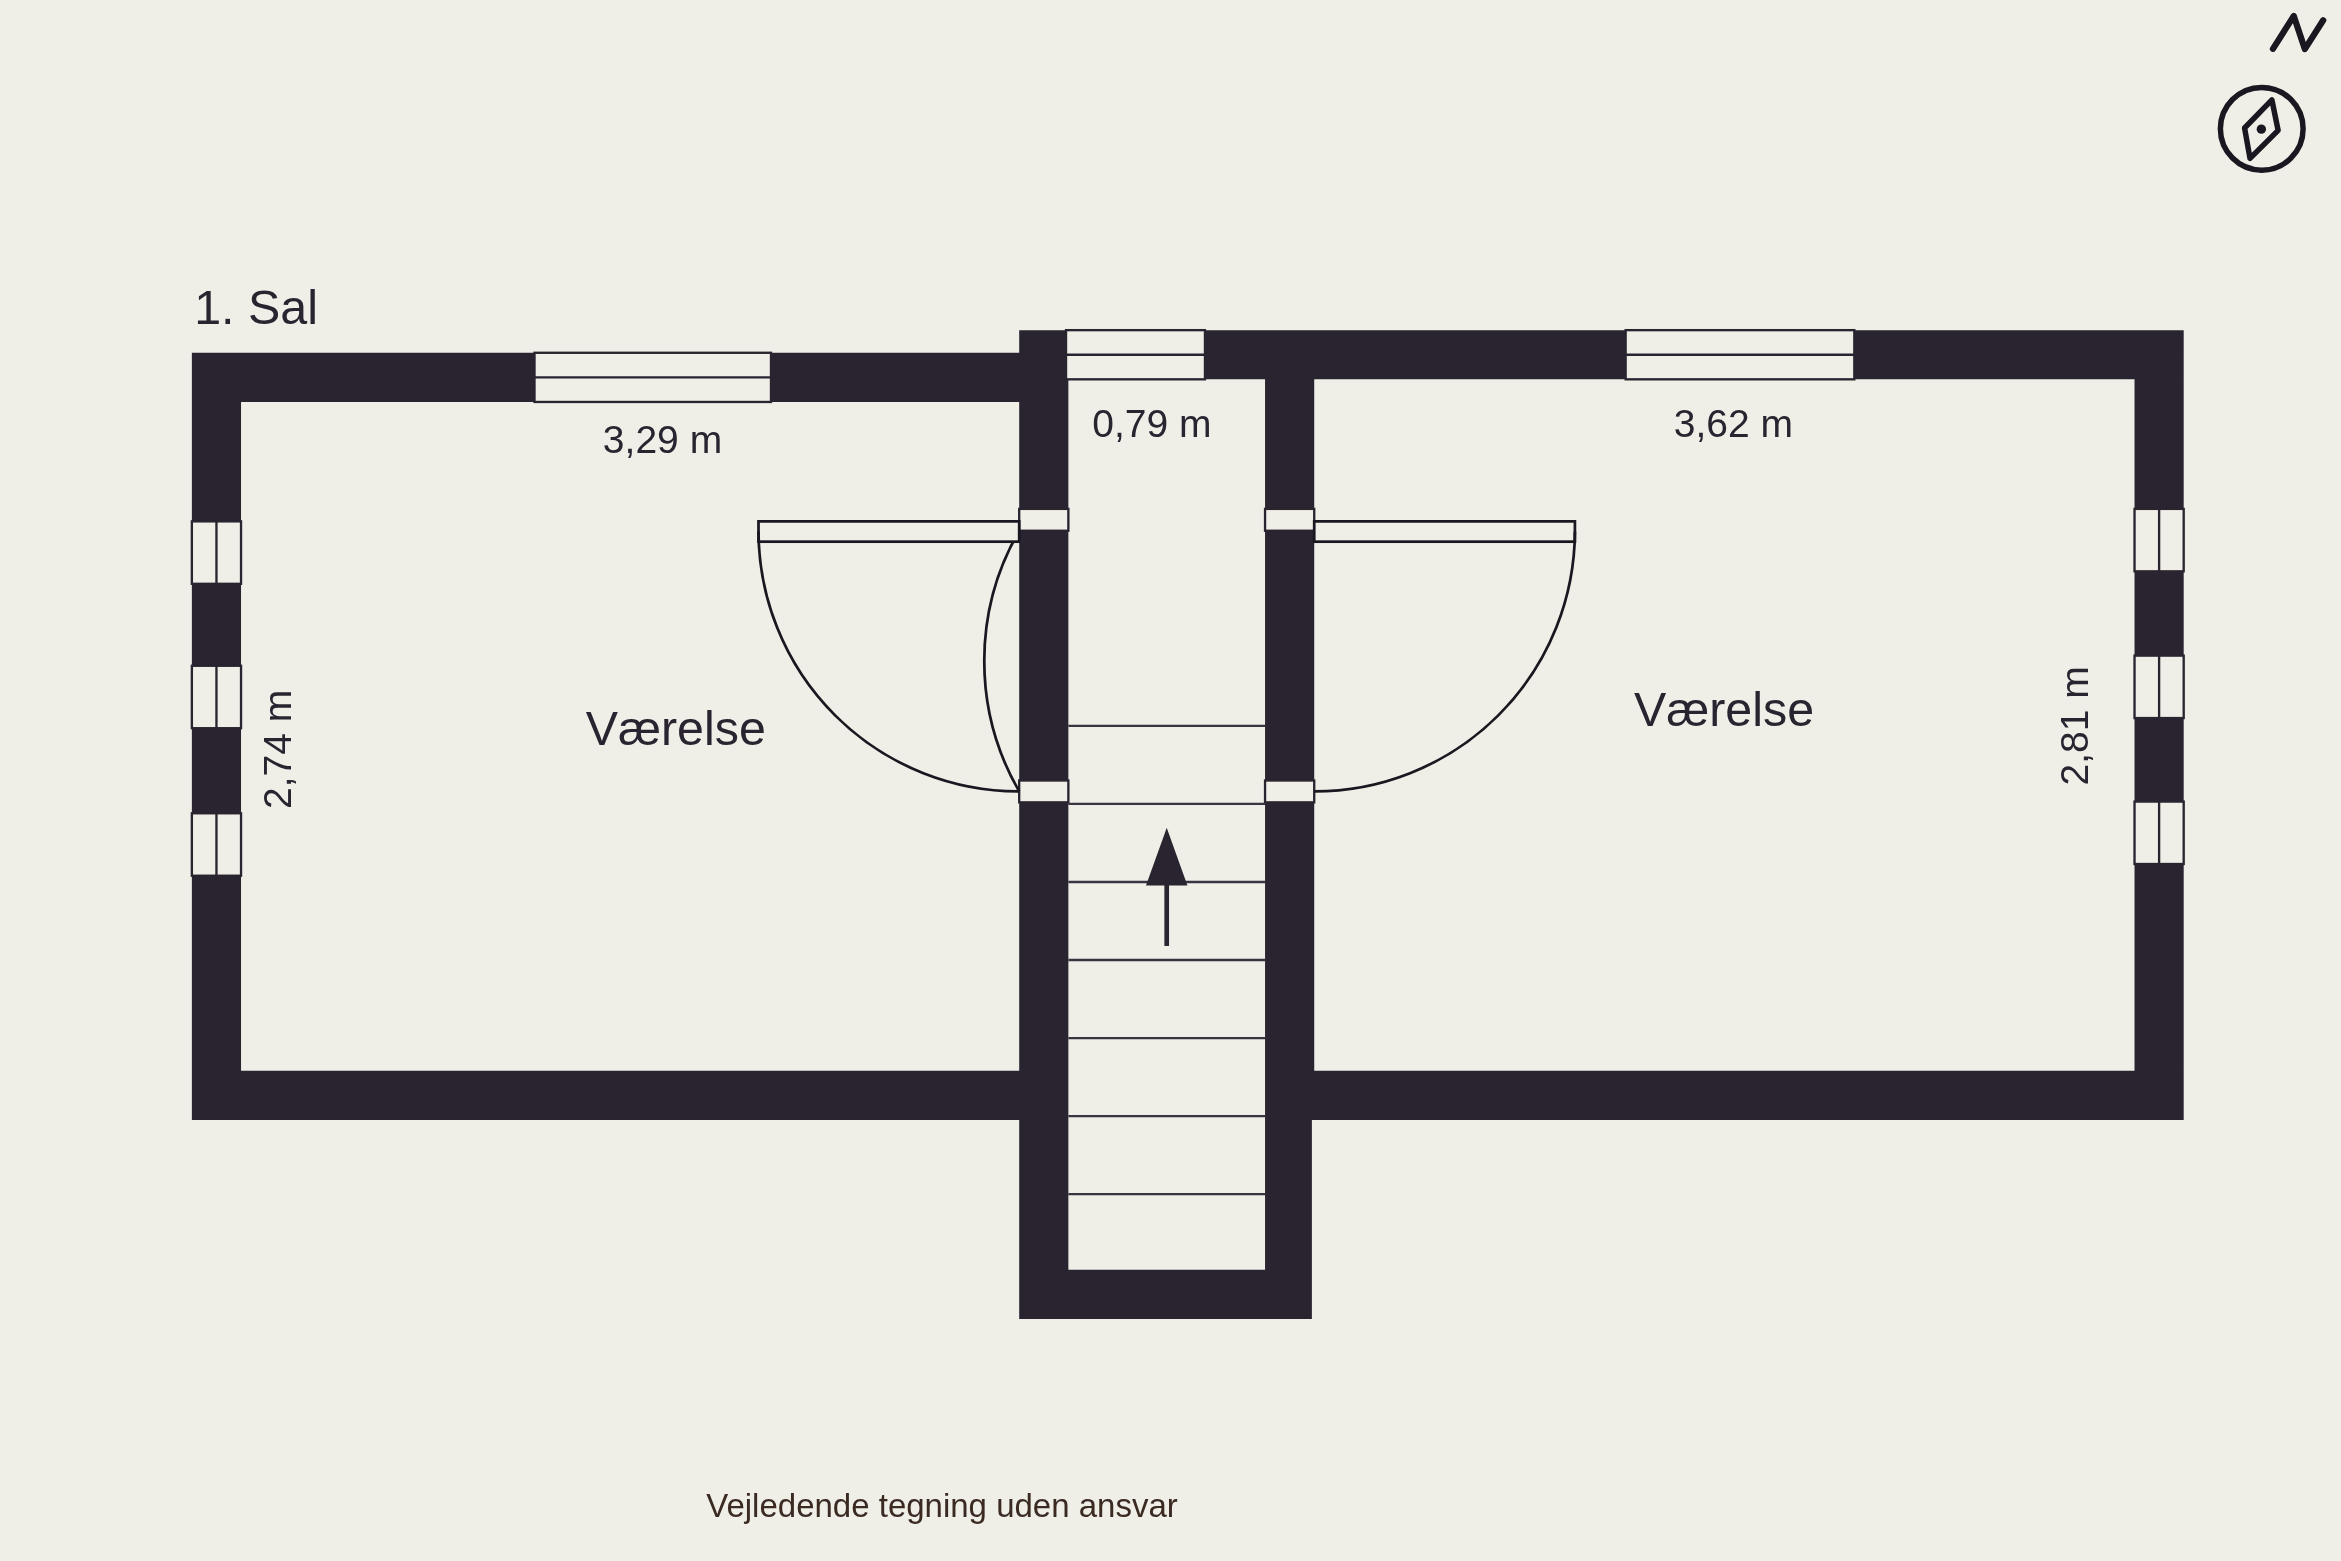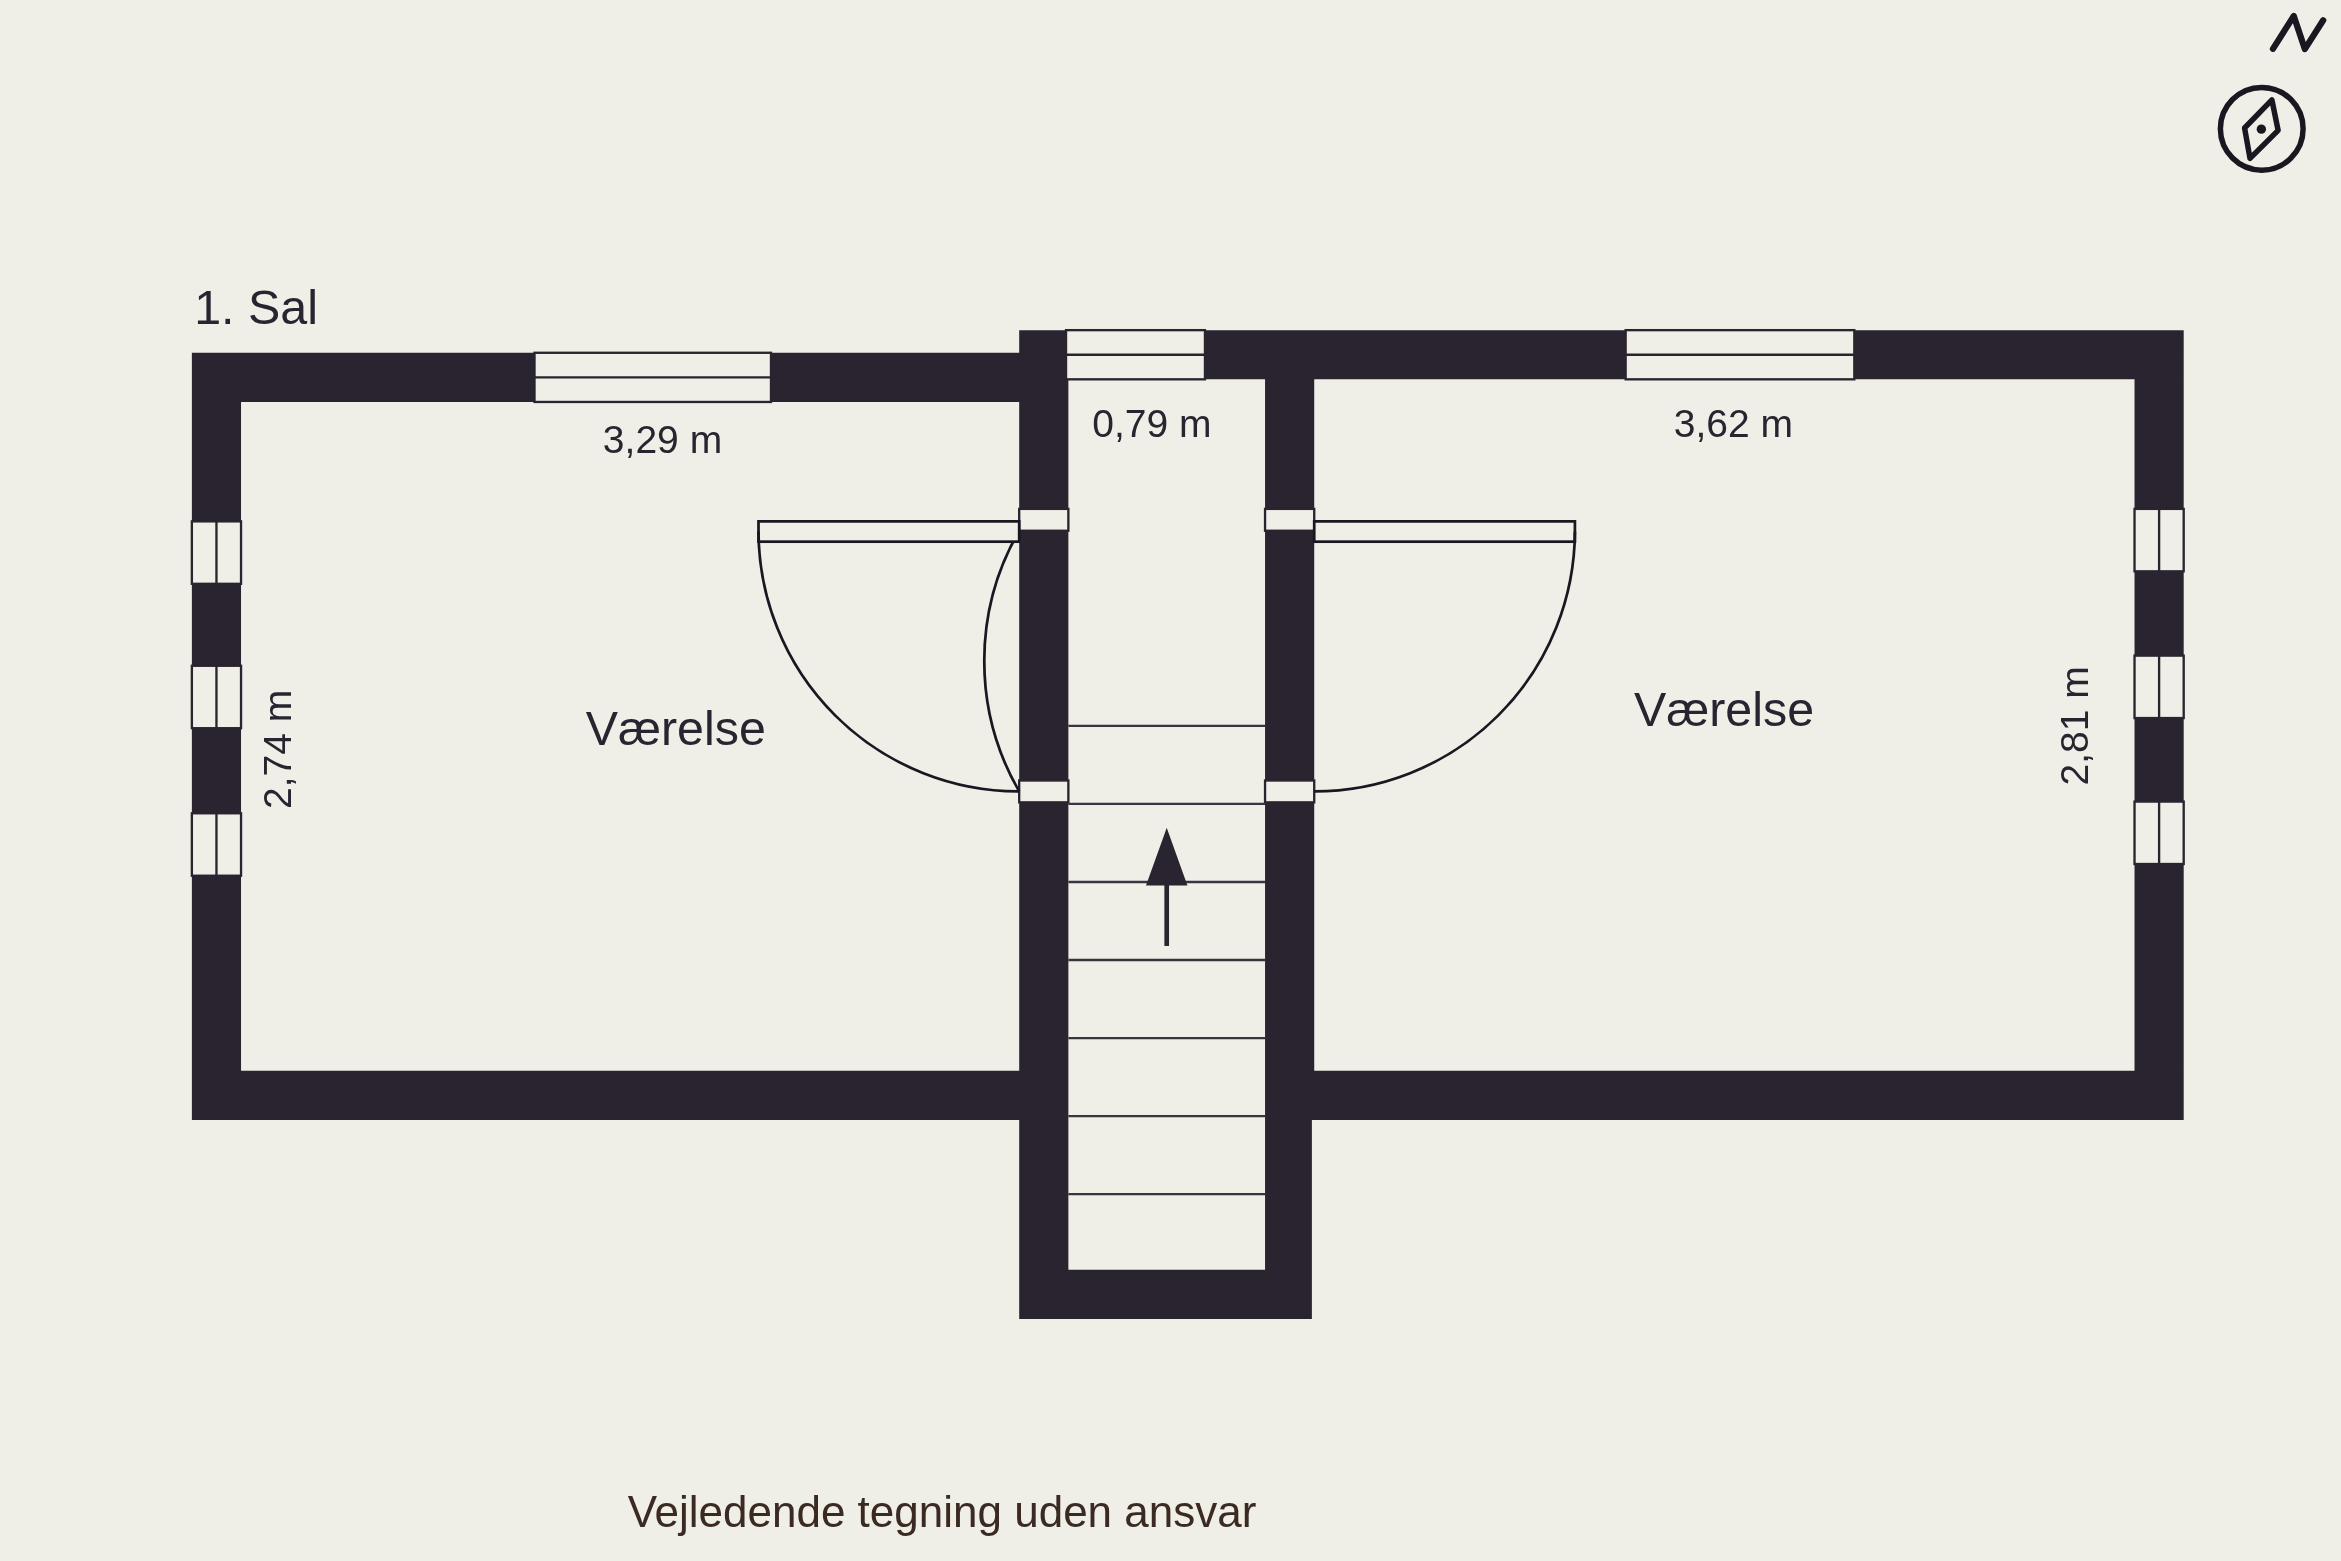--- a/index.html
+++ b/index.html
@@ -36,21 +36,21 @@
   .room-txt { font-size: 62px; }
   .dim-txt  { font-size: 50px; }
   .compass-stroke { fill: none; stroke: #1b1720; stroke-width: 7; stroke-linejoin: round; stroke-linecap: round; }
   .compass-n { fill: none; stroke: #1b1720; stroke-width: 8; stroke-linejoin: round; stroke-linecap: round; }
   .footer-txt {
     position: absolute;
     left: 0;
     width: 1852px;
     top: 1487px;
     text-align: center;
-    font-size: 44px;
+    font-size: 33px;
     color: #3a2a22;
     font-family: "Liberation Sans", sans-serif;
   }
 </style>
 </head>
 <body>
 
 <div id="plan-root">
 
   <svg width="2342" height="1561" viewBox="0 0 3000 2000">

